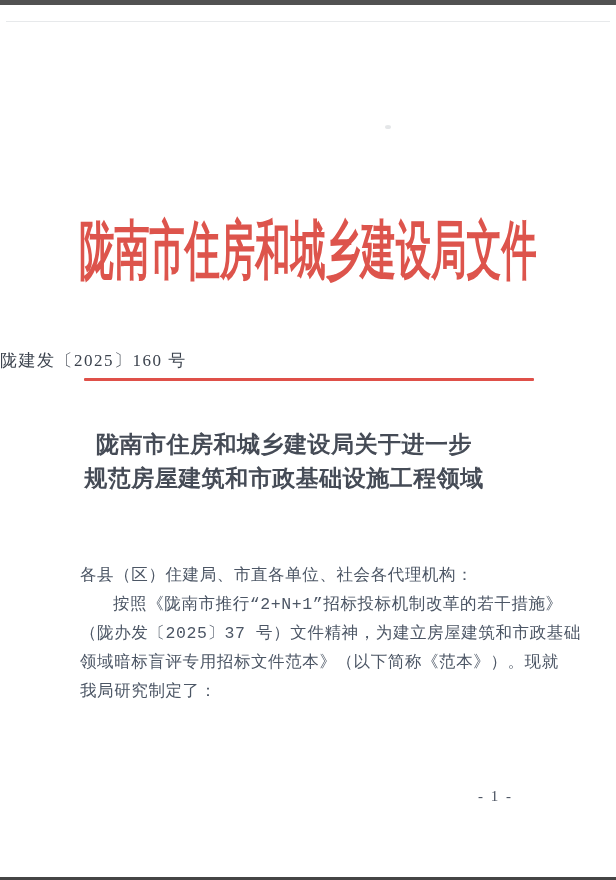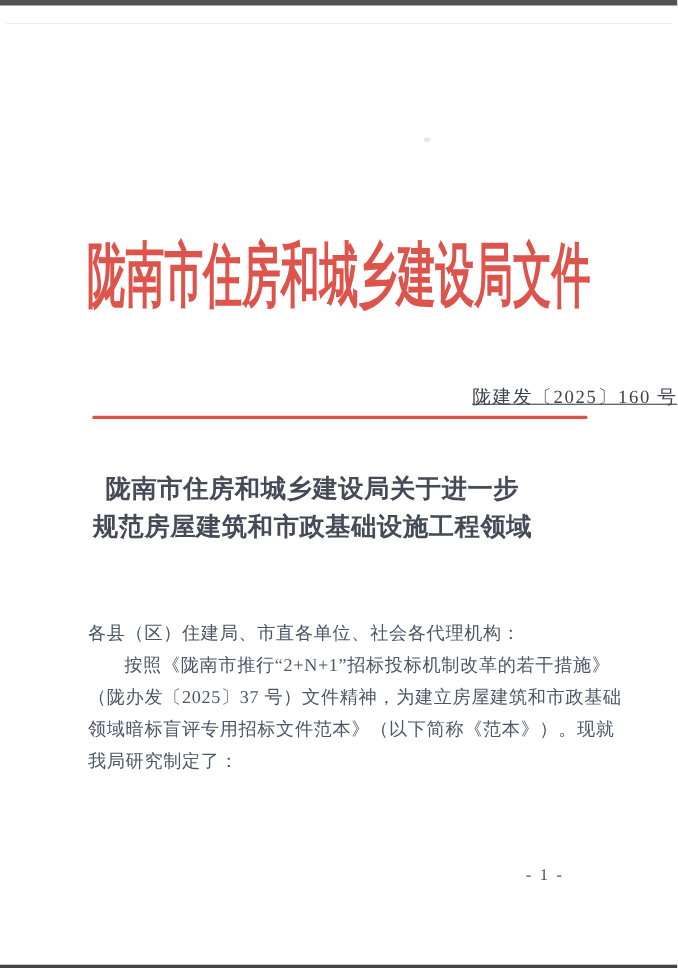--- a/index.html
+++ b/index.html
@@ -58,25 +58,24 @@
     white-space: nowrap;
     letter-spacing: 0;
     transform: scaleX(0.55);
     transform-origin: center;
   }
   
   .doc-number {
     position: absolute;
     top: 349px; left: 0;
     width: 616px;
-    text-align: right;
+    text-align: left;
     font-size: 17px;
     letter-spacing: 1.5px;
     color: #3c434e;
-    text-decoration: underline;
   }
   
   .red-line {
     position: absolute;
     top: 378px; left: 84px;
     width: 450px; height: 3px;
     background: #df5049;
     border-radius: 1px;
   }
   
@@ -96,20 +95,21 @@
     position: absolute;
     top: 561px; left: 80px;
     width: 478px;
     font-size: 16.5px;
     line-height: 29px;
     letter-spacing: 0.6px;
     color: #4c5665;
   }
   .body-line {
     white-space: nowrap;
+    font-family: Liberation Mono, monospace;
   }
   .body-line.indent {
     padding-left: 33px;
   }
   
   .page-number {
     position: absolute;
     top: 788px; left: 478px;
     font-size: 15px;
     letter-spacing: 2px;

